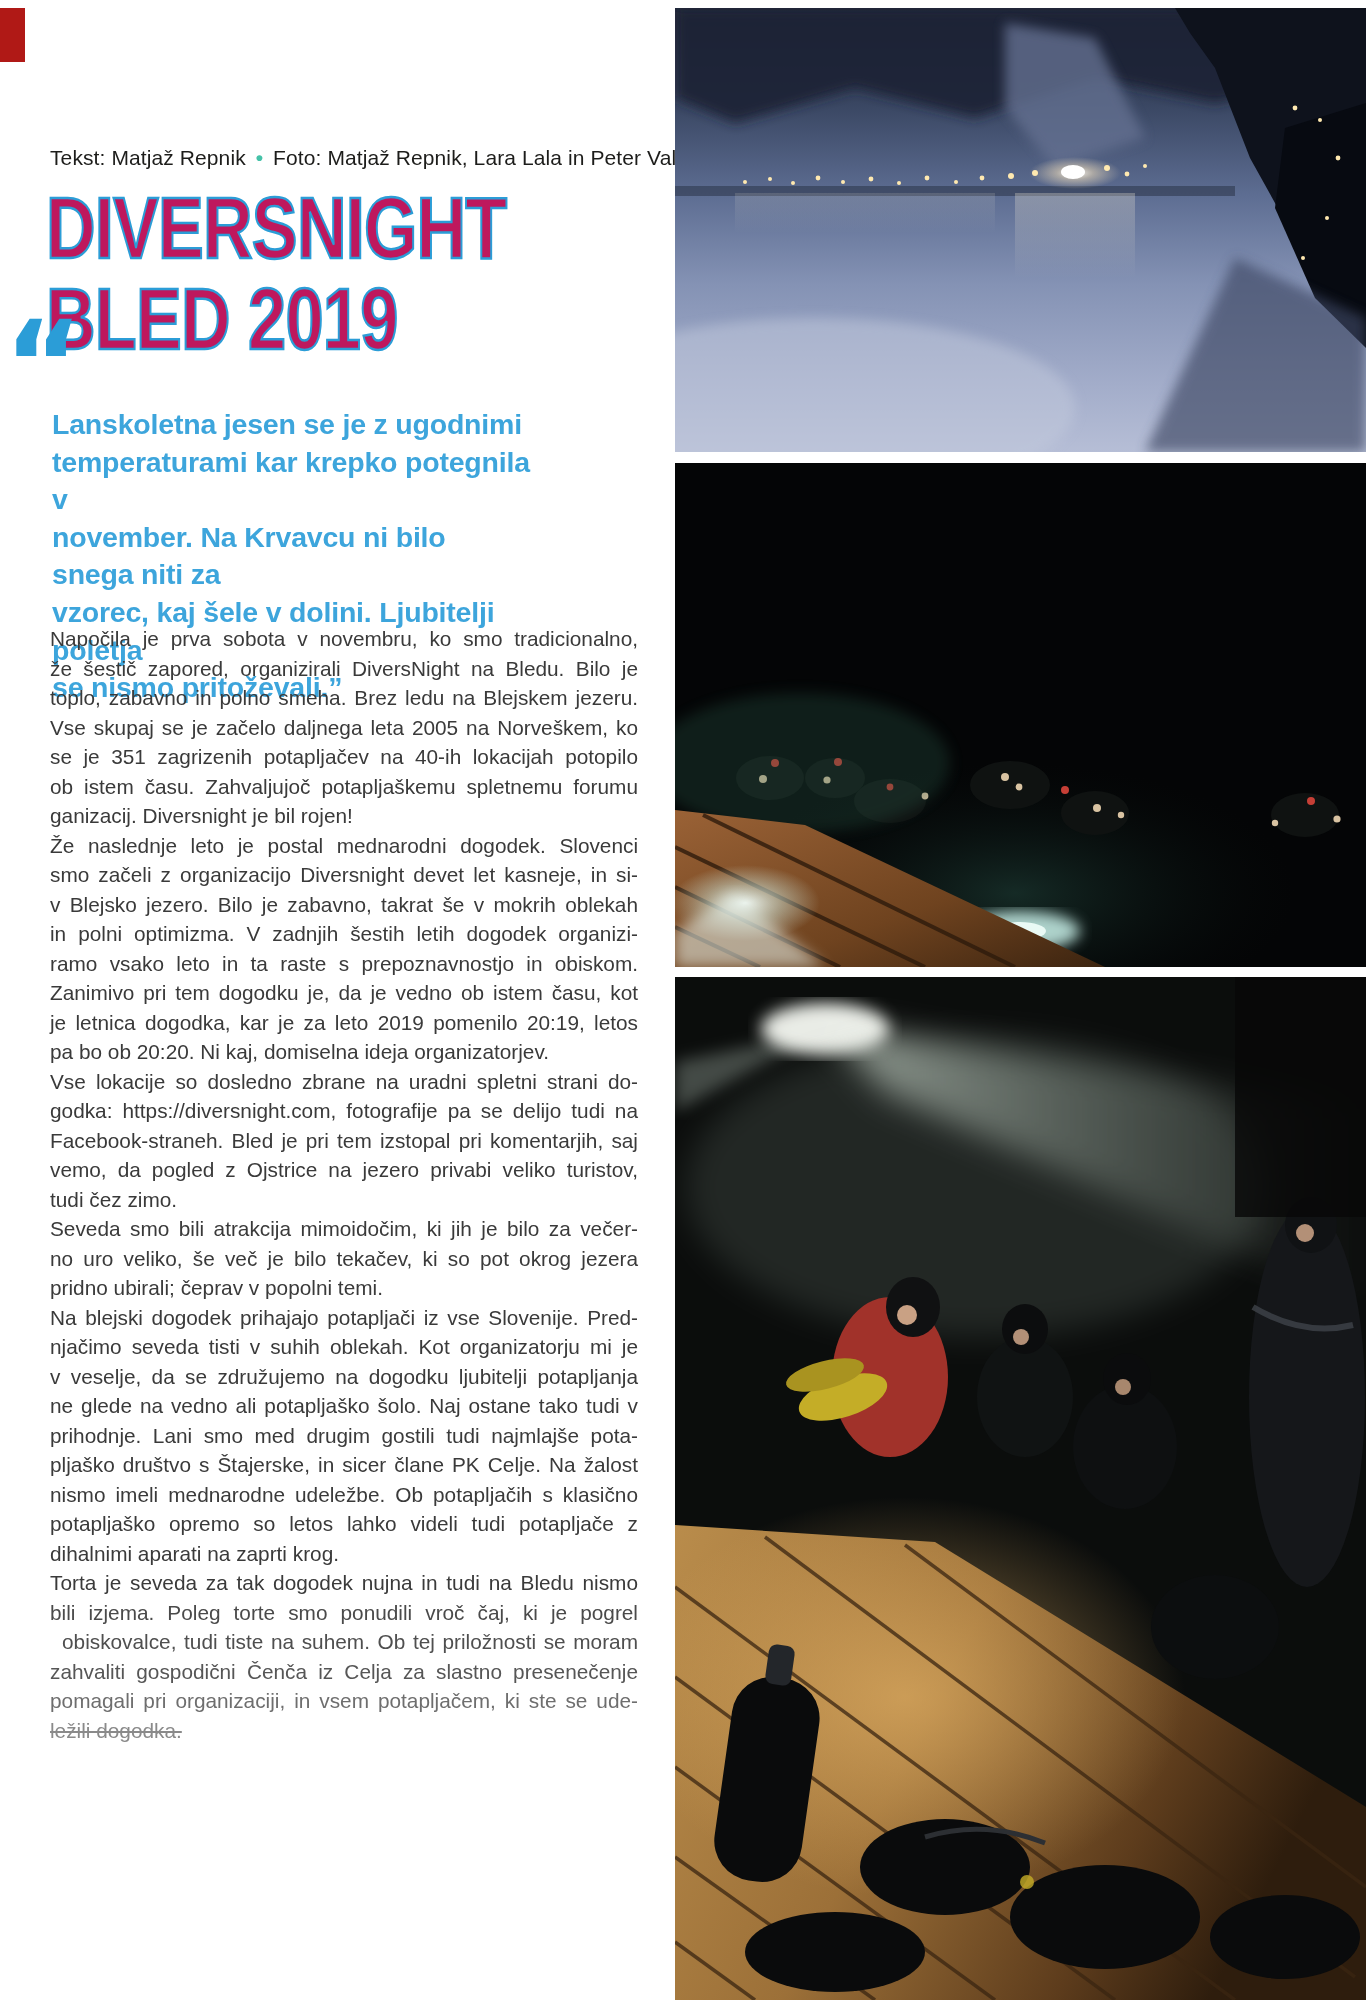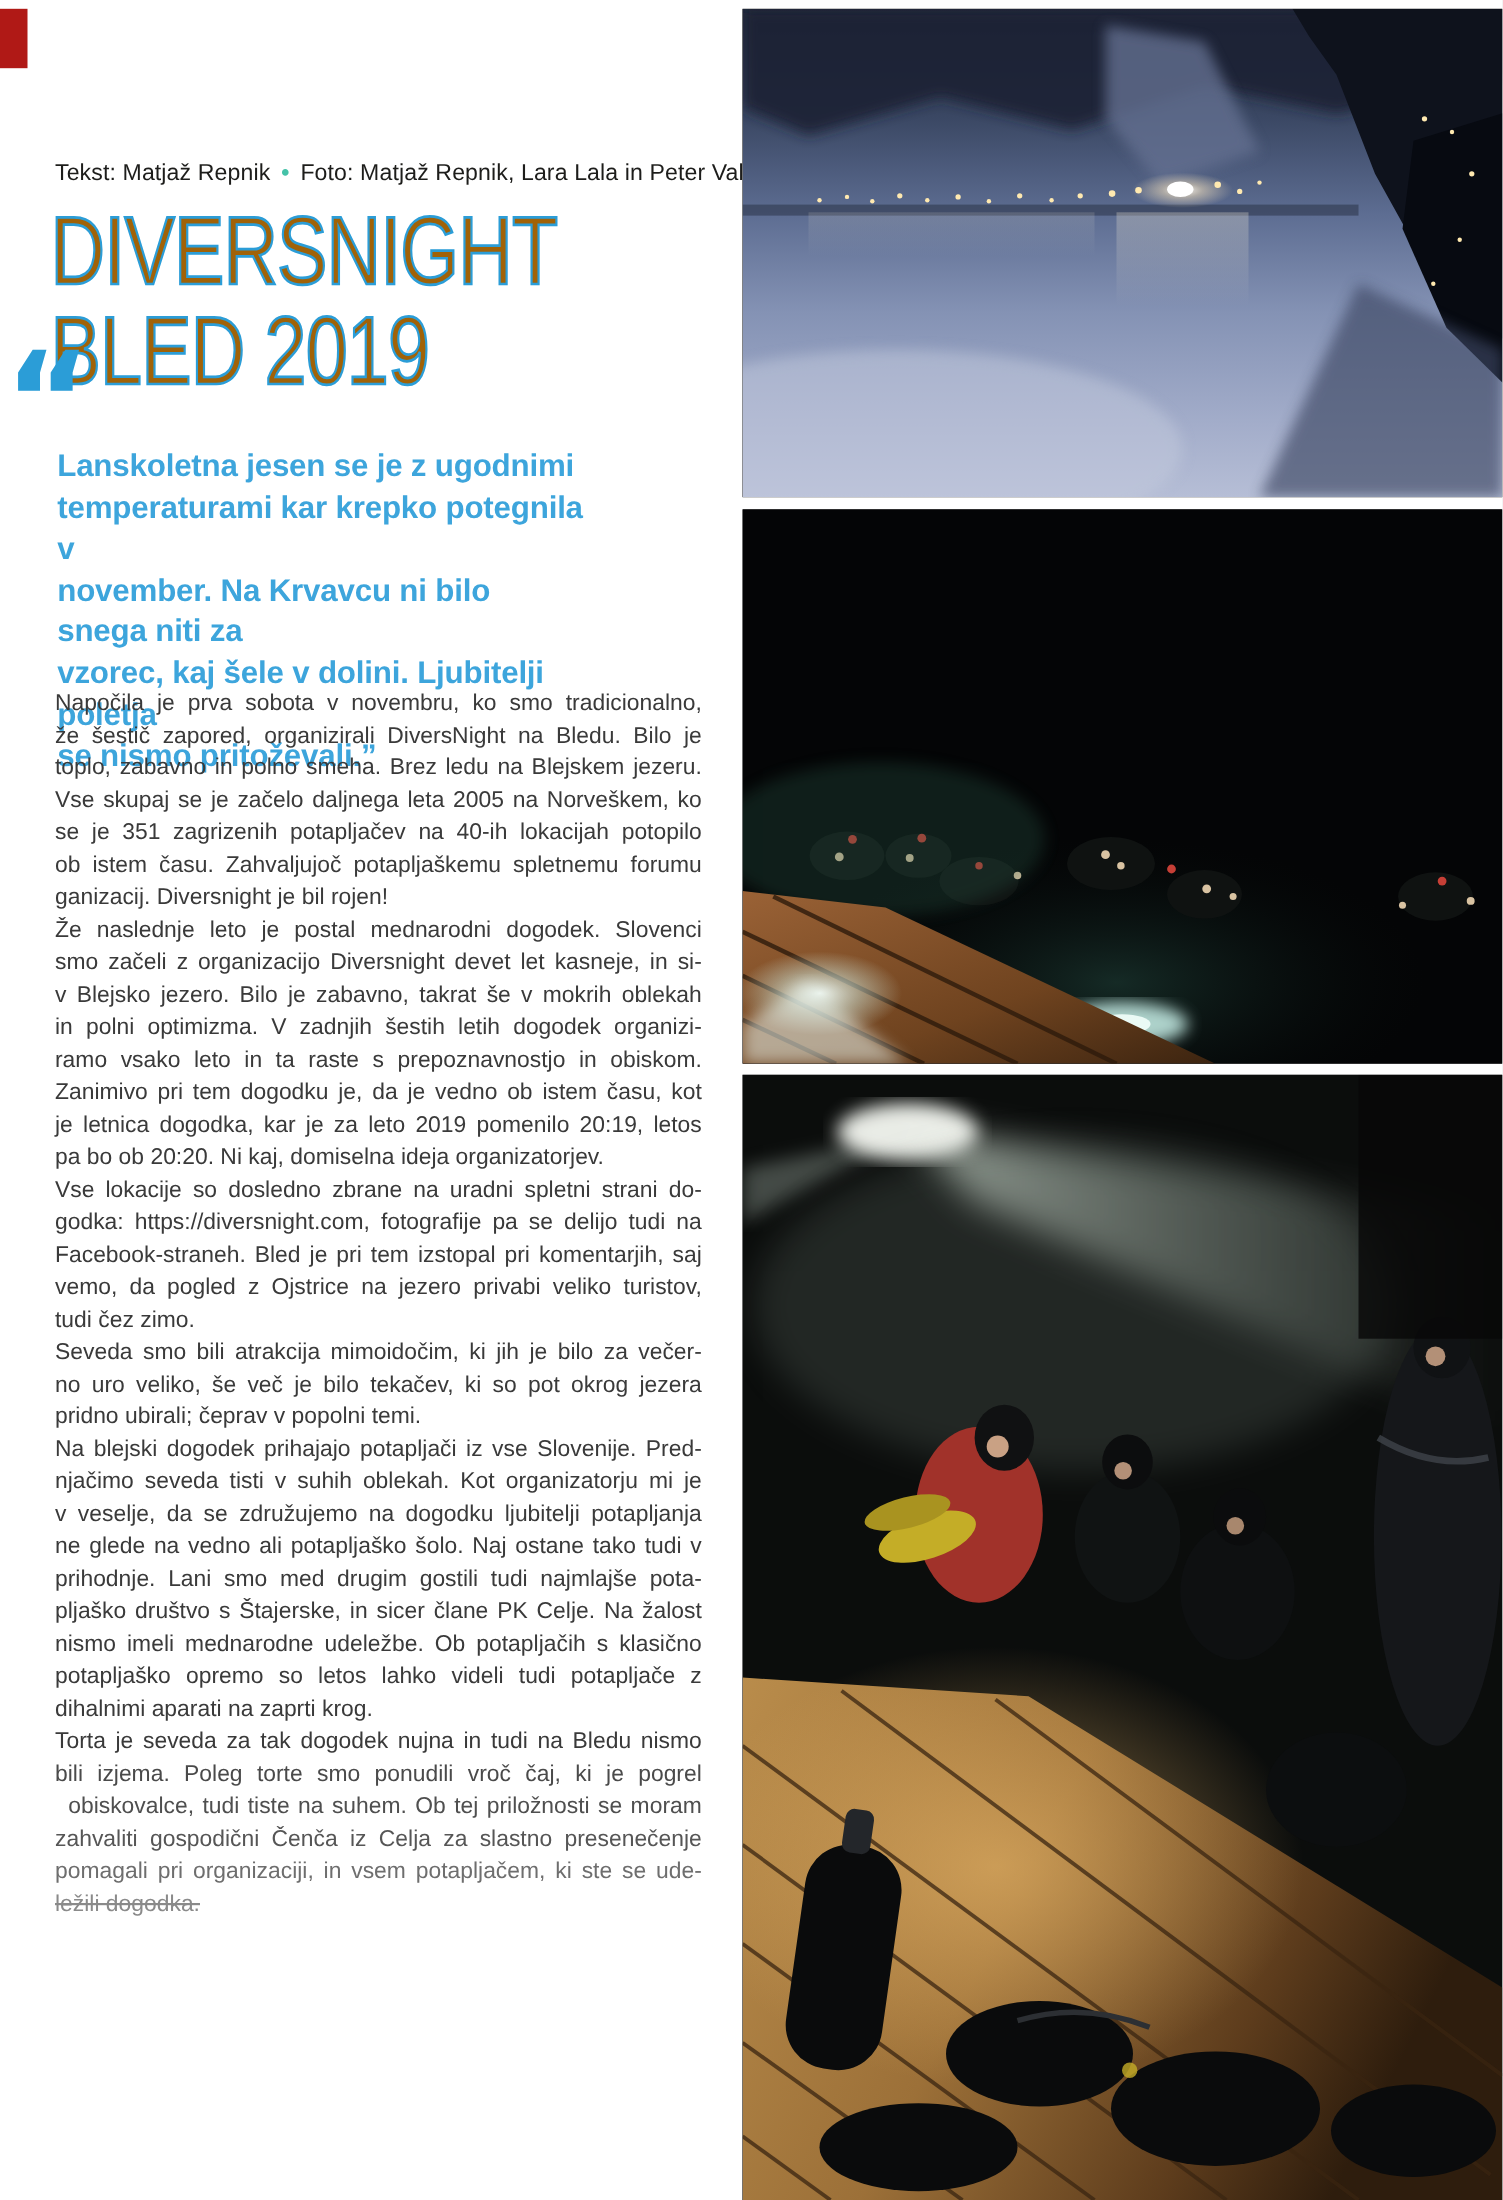--- a/index.html
+++ b/index.html
@@ -3,22 +3,22 @@
 <meta charset="utf-8">
 <style>
   html,body{margin:0;padding:0;background:#e8e8e8;}
   .page{position:relative;width:1366px;height:2000px;background:#ffffff;overflow:hidden;
         font-family:"Liberation Sans",sans-serif;margin:0 auto;}
   .corner-mark{position:absolute;left:0;top:8px;width:25px;height:54px;background:#b01916;}
   .byline{position:absolute;left:50px;top:146px;font-size:21px;color:#1d1d1b;letter-spacing:.1px;white-space:nowrap;}
   .byline .lbl{font-weight:400;}
   .byline .val{font-weight:400;}
   .byline .dot{color:#45c2a8;font-weight:700;padding:0 4px;}
-  .title{position:absolute;left:46px;top:182px;margin:0;color:#a16207;
-         font-size:88px;line-height:91px;font-weight:400;letter-spacing:-1px;}
+  .title{position:absolute;left:46px;top:182px;margin:0;color:#be185d;
+         font-size:88px;line-height:91px;font-weight:700;letter-spacing:-1px;}
   .title .tline{white-space:nowrap;transform:scaleX(.78);transform-origin:left top;
          -webkit-text-stroke:2.5px #2b9dd7;}
   .quote-mark{position:absolute;left:4px;top:305px;color:#2b9dd7;font-family:"DejaVu Sans",sans-serif;
          font-size:120px;font-weight:700;line-height:1;}
   .quote-text{position:absolute;left:52px;top:406px;width:480px;color:#3da5dc;
          font-size:28.5px;line-height:37.6px;font-weight:700;white-space:pre-line;letter-spacing:-.2px;}
   .body-col{position:absolute;left:50px;top:624px;width:588px;color:#3a3a3a;
          font-size:20.8px;line-height:29.5px;}
   .bline{text-align:justify;text-align-last:justify;}
   .bline.para-end{text-align-last:left;}

